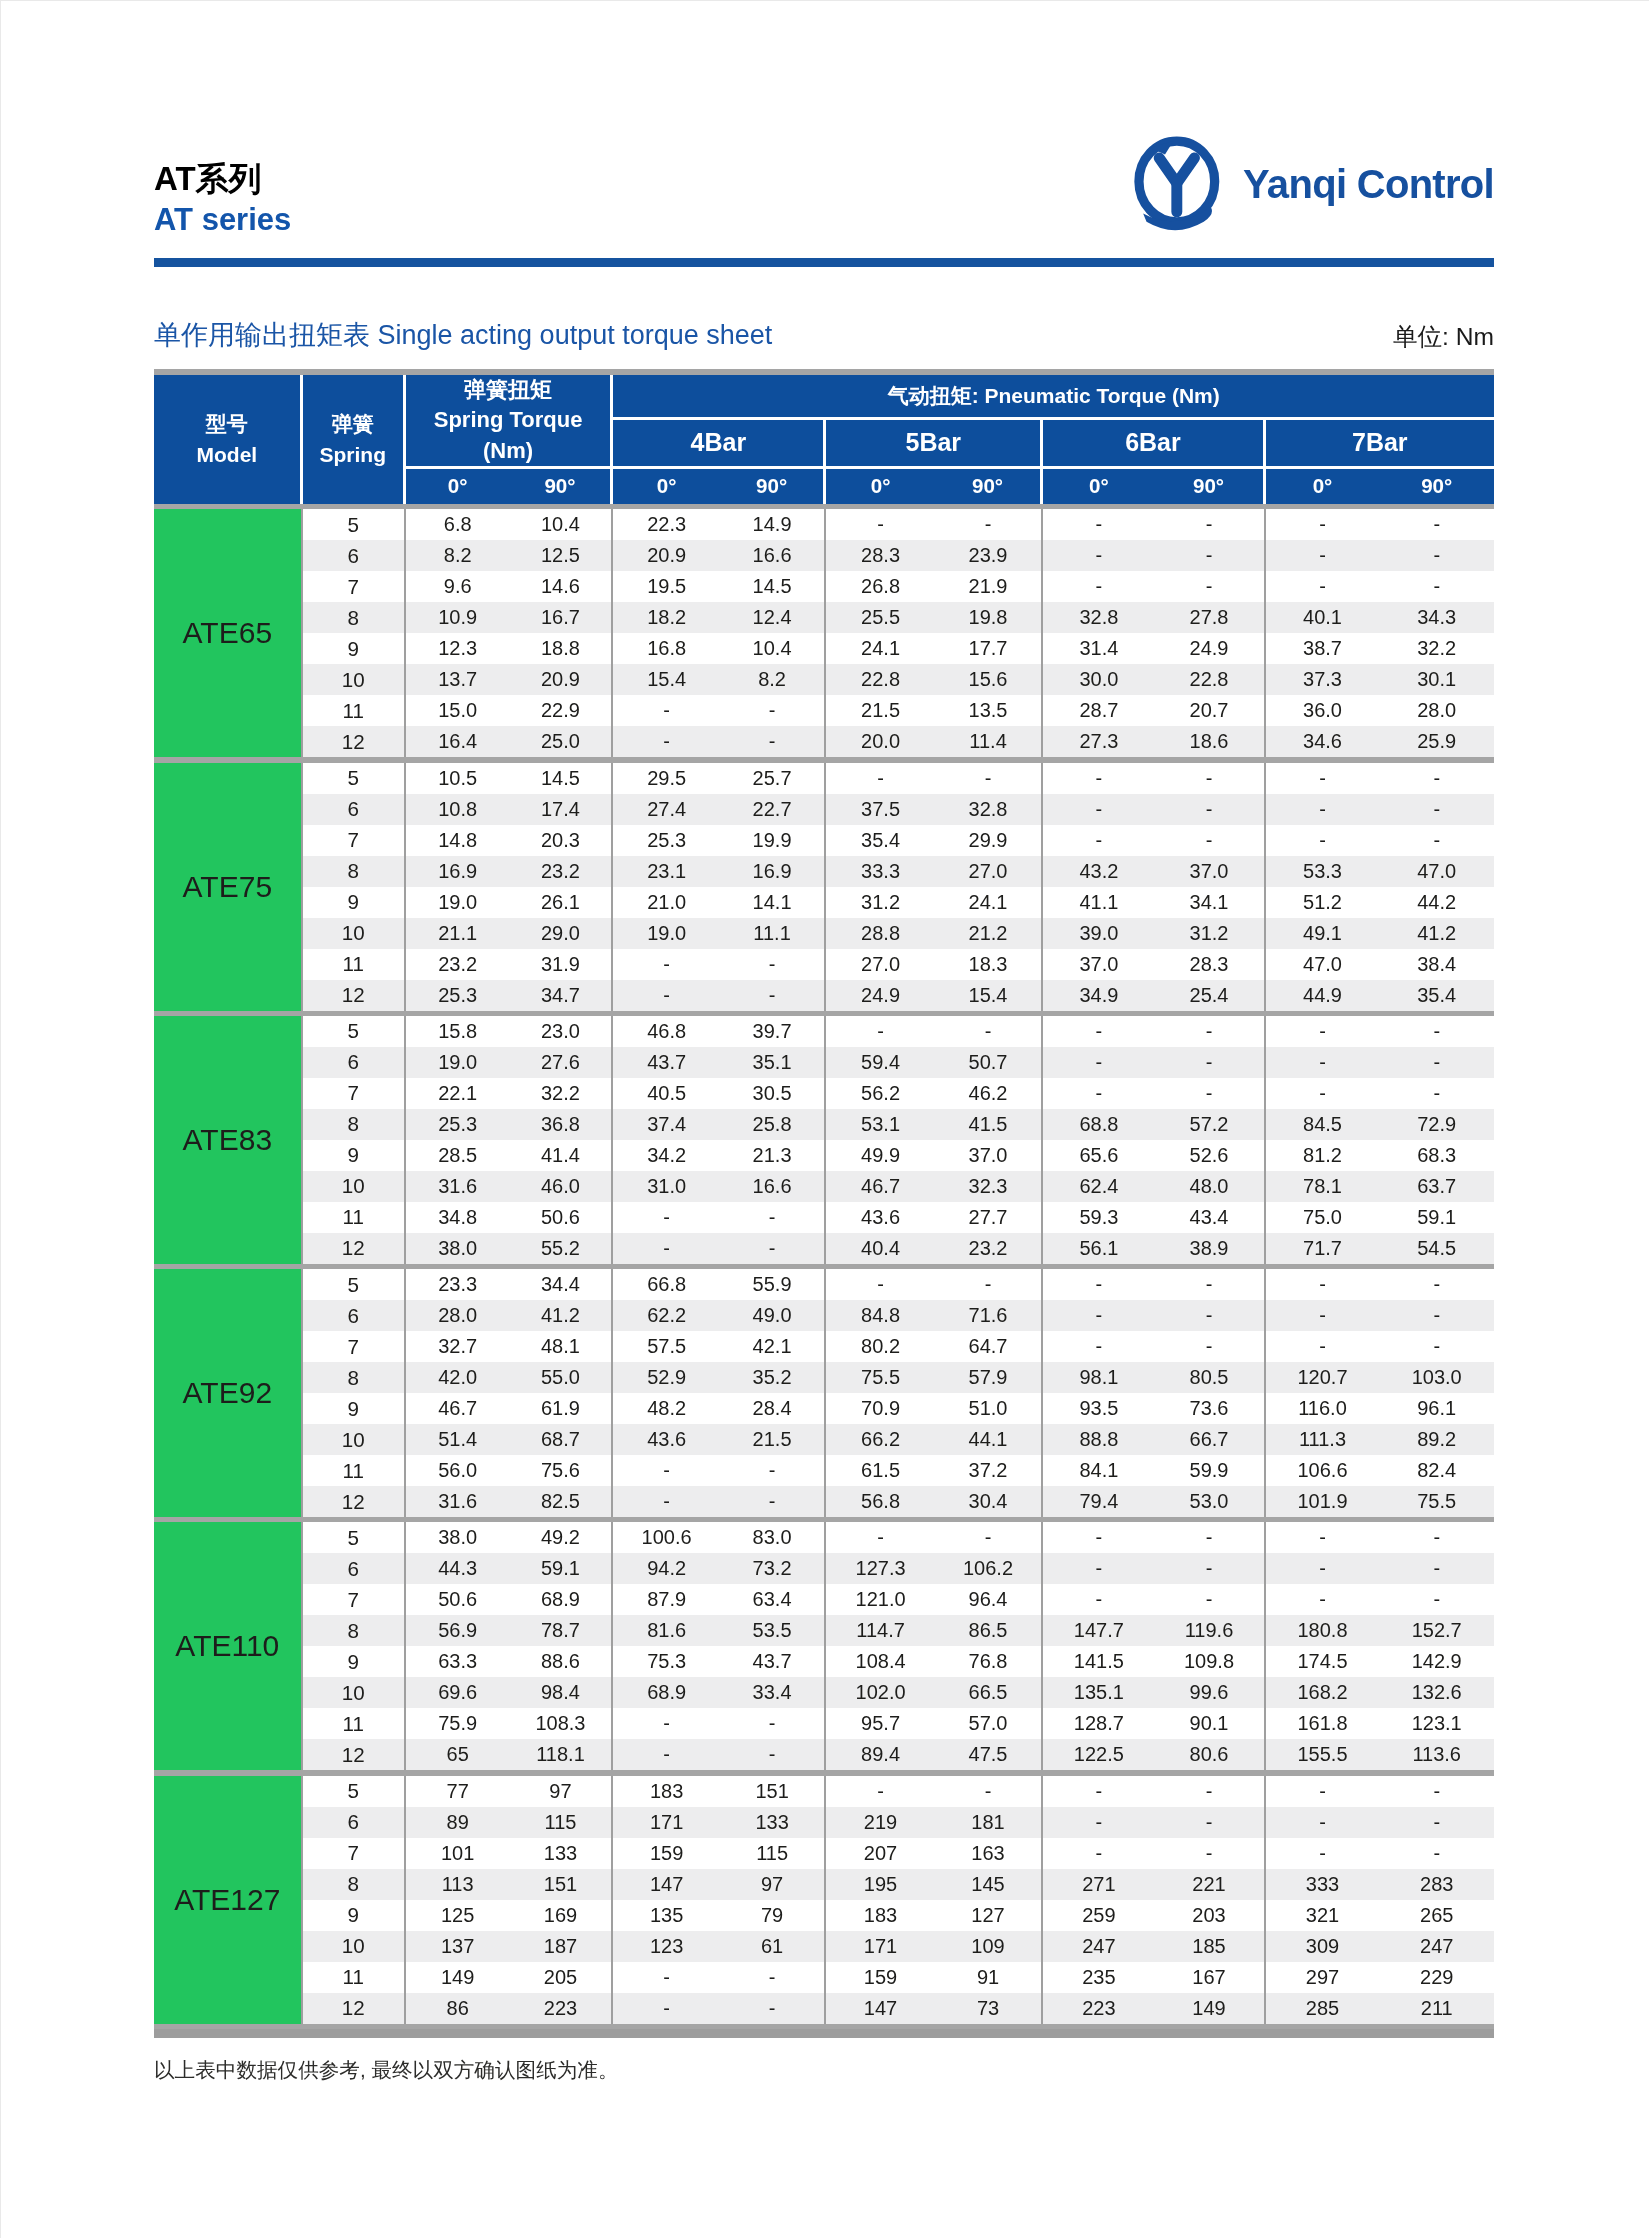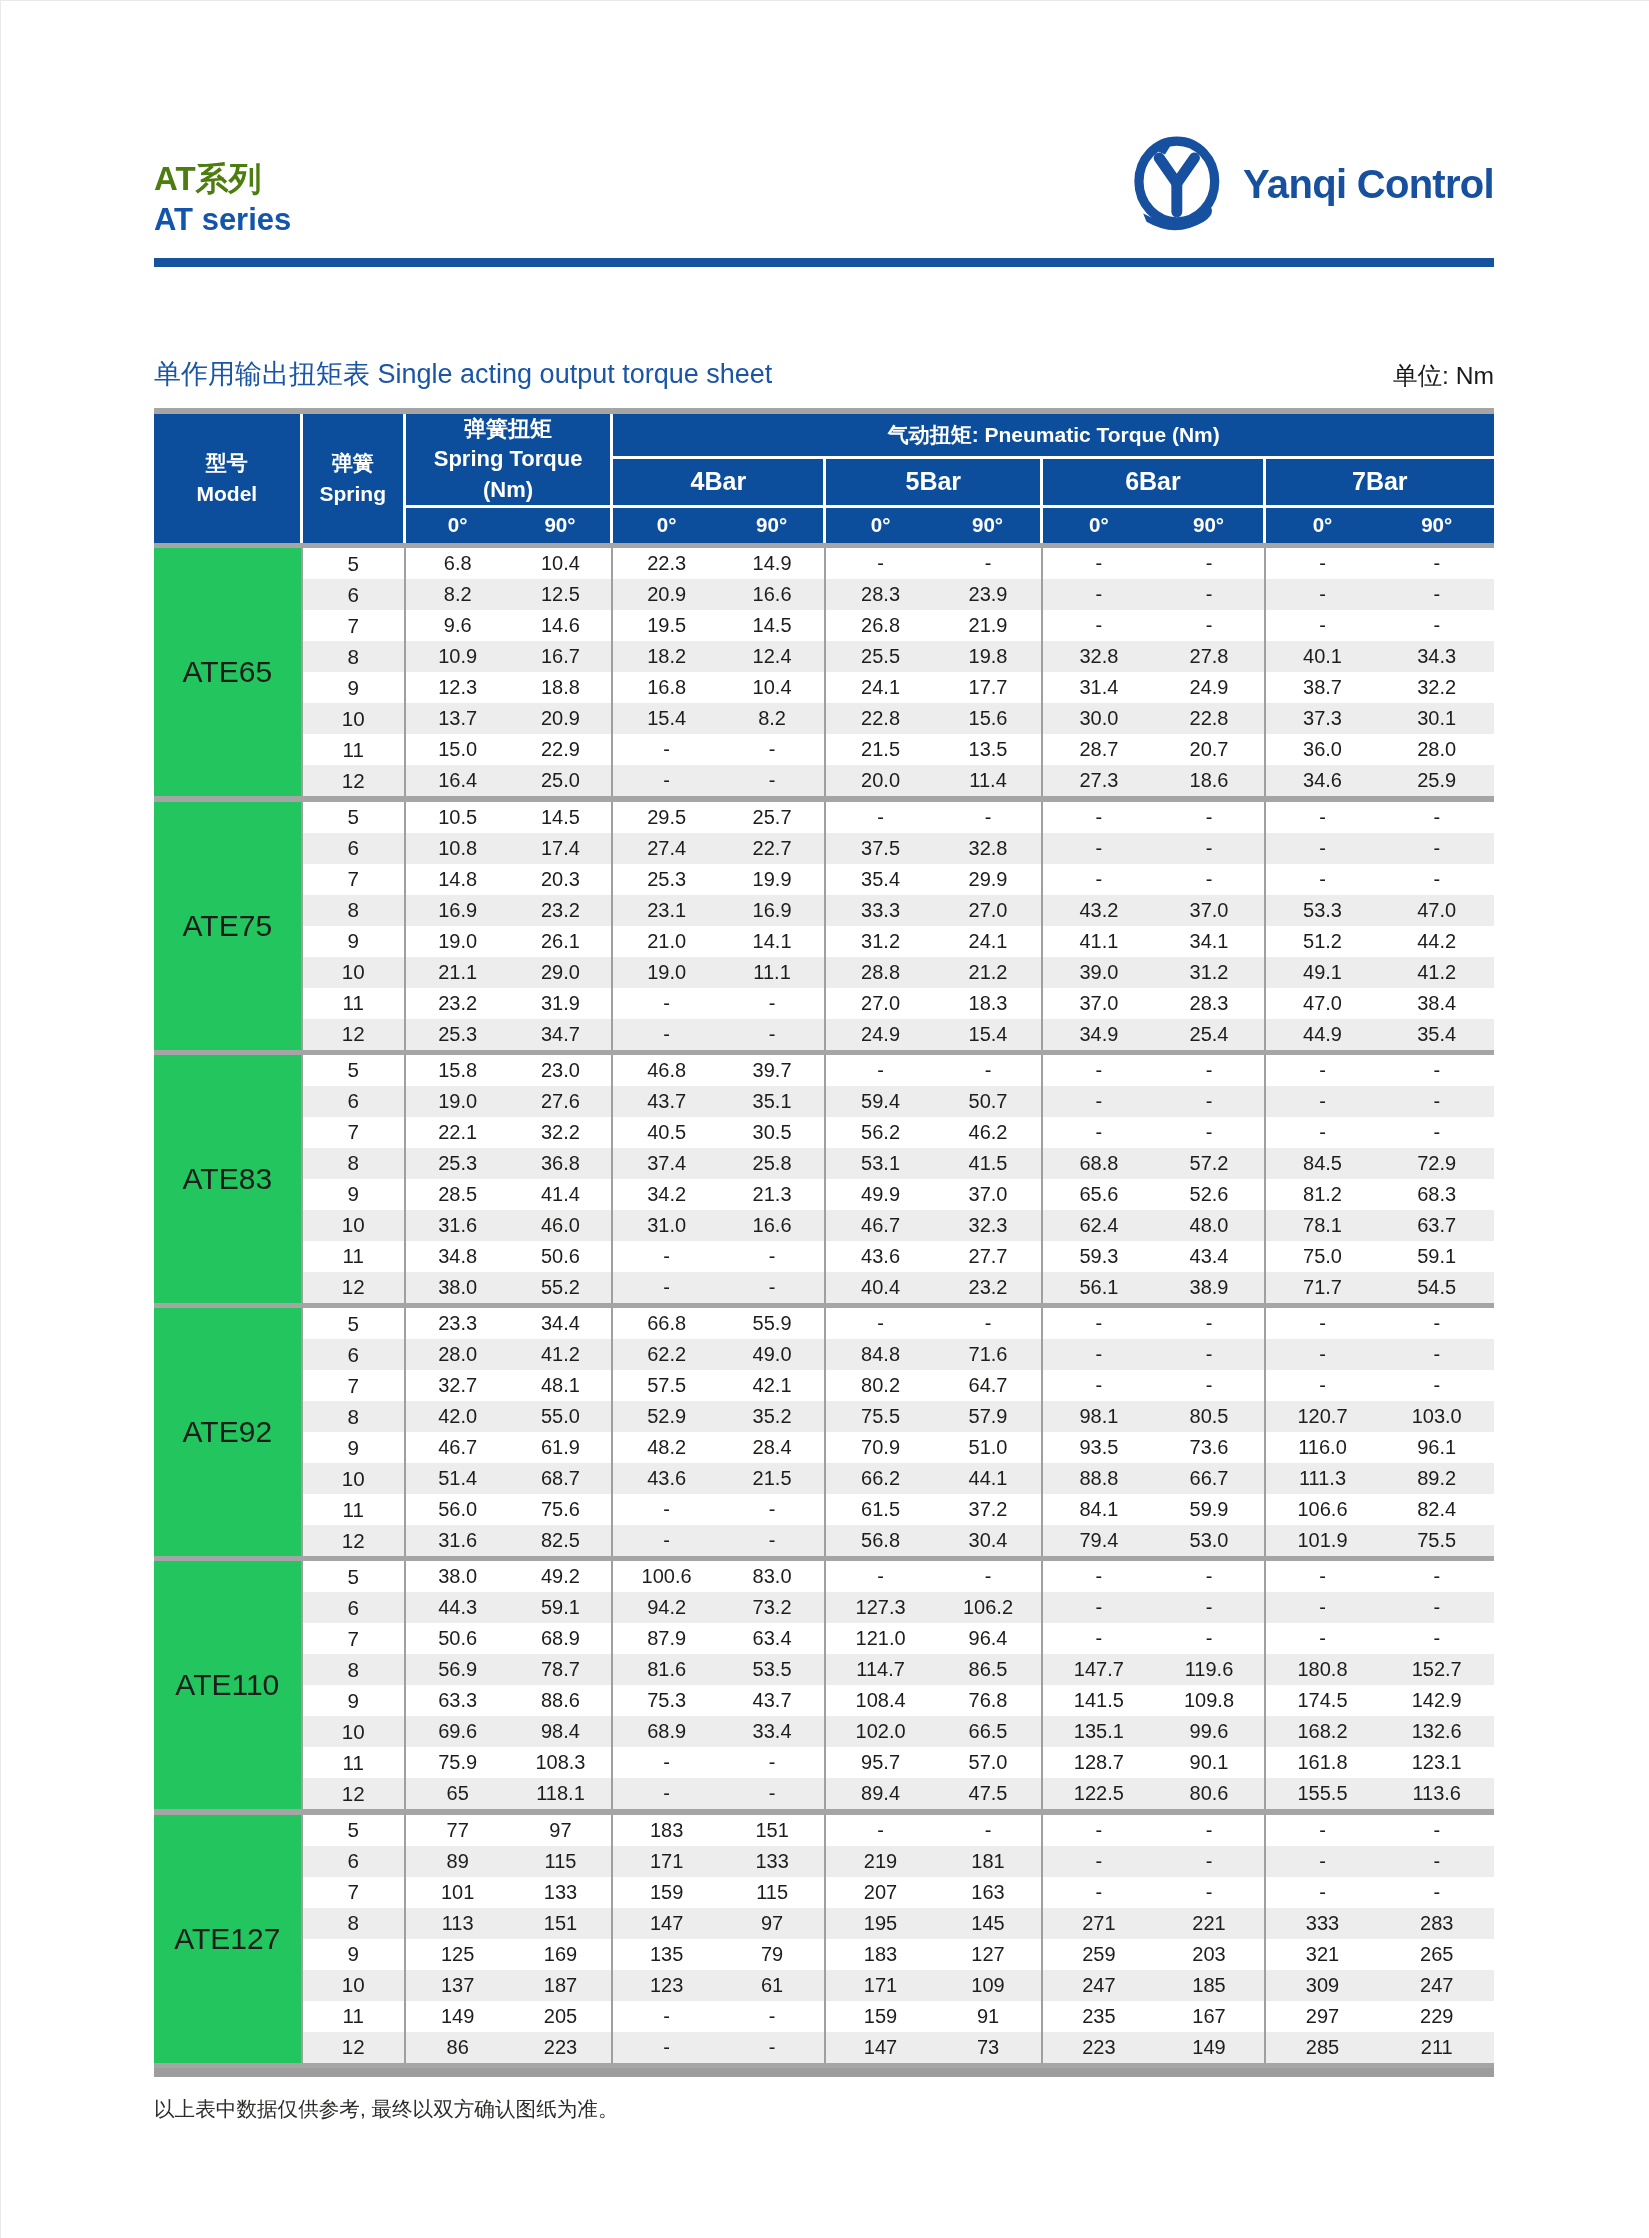--- a/index.html
+++ b/index.html
@@ -11,29 +11,29 @@
     color:#1d1d1b;
     overflow:hidden;
     box-sizing:border-box;
     border:0.7px solid #e9e9e9;
   }
   .content { width:1340px; margin-left:153px; }
 
   
   .top-head { display:flex; justify-content:space-between; align-items:flex-end; padding-top:130px; }
   .series-block { line-height:1.32; }
-  .series-zh { font-size:33px; font-weight:bold; color:#4d7c0f; }
+  .series-zh { font-size:33px; font-weight:bold; color:#000000; }
   .series-en { font-size:31px; font-weight:bold; color:#1355ab; }
   .brand-block { display:flex; align-items:center; gap:14px; padding-bottom:4px; }
   .brand-mark { width:101px; height:106px; }
   .brand-name { font-size:40px; font-weight:bold; color:#16509f; letter-spacing:-0.7px; }
   .blue-rule { height:8.6px; background:#15539f; margin-top:17.3px; }
 
   
-  .sheet-head { display:flex; justify-content:space-between; align-items:flex-end; margin-top:89px; }
+  .sheet-head { display:flex; justify-content:space-between; align-items:flex-end; margin-top:50px; }
   .sheet-title { font-size:27px; color:#1a55a6; }
   .sheet-unit { font-size:24.6px; color:#1a1a1a; }
 
   
   .table-wrap { margin-top:16px; }
   .bar-top { height:6px; background:#a5a5a5; }
   .bar-bottom { height:8.6px; background:#9d9d9d; }
   table { width:100%; border-collapse:separate; border-spacing:0; table-layout:fixed; }
 
   thead th {

